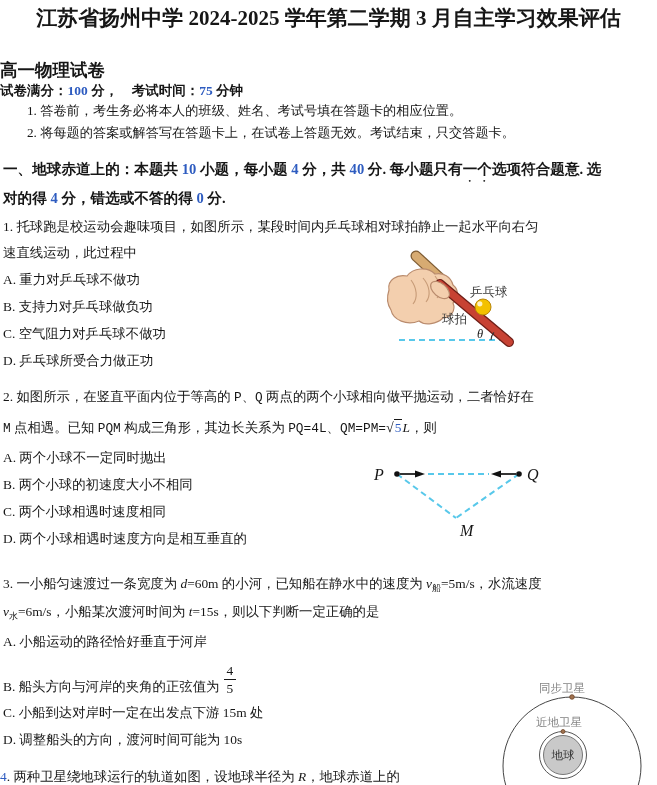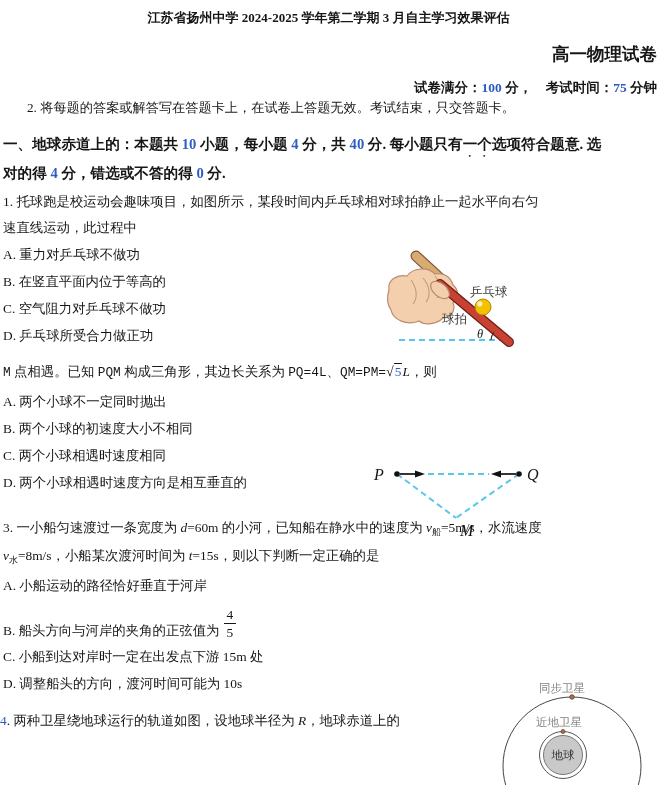--- a/index.html
+++ b/index.html
@@ -1,22 +1,22 @@
 <!DOCTYPE html>
 <html><head>
 <meta charset="utf-8">
 <style>
   html,body{margin:0;padding:0;background:#ffffff;}
   .page{
     position:relative;width:657px;height:785px;overflow:hidden;background:#ffffff;
     font-family:"Liberation Serif","DejaVu Serif",serif;color:#161616;
   }
-  .title{text-align:center;font-weight:bold;font-size:13px;line-height:24px;margin-top:6px;white-space:nowrap;}
-  .subtitle{text-align:right;font-weight:bold;font-size:17.5px;line-height:24px;margin-top:12px;}
-  .meta{text-align:right;font-weight:bold;font-size:13.5px;line-height:18px;margin-top:13px;white-space:pre;}
+  .title{text-align:center;font-weight:bold;font-size:21px;line-height:24px;margin-top:6px;white-space:nowrap;}
+  .subtitle{text-align:left;font-weight:bold;font-size:17.5px;line-height:24px;margin-top:28px;}
+  .meta{text-align:left;font-weight:bold;font-size:13.5px;line-height:18px;white-space:pre;}
   .notice-h{font-weight:bold;font-size:13.5px;line-height:20px;margin:3px 0 0 3px;}
   .notice-item{font-size:13.2px;line-height:22px;margin-left:27px;white-space:pre;}
   .sec{font-weight:bold;font-size:14.6px;line-height:26px;margin:12px 0 0 3px;}
   .sec .ln{white-space:pre;}
   .q{margin-left:3px;font-size:13.4px;}
   .q .ln{white-space:pre;}
   .q1{margin-top:3px}.q1 .ln{line-height:26px}
   .q2{margin-top:8px}.q2 .ln{line-height:30px}
   .q3{margin-top:20px}.q3 .ln{line-height:23px}
   .q4{margin-top:12px;font-size:13.4px;line-height:24px;white-space:pre;}
@@ -45,47 +45,49 @@
 </head>
 <body>
 
 <div class="page">
 
   <div class="title">江苏省扬州中学 2024-2025 学年第二学期 3 月自主学习效果评估</div>
   <div class="subtitle">高一物理试卷</div>
 
   <div class="meta"><span>试卷满分：</span><span class="num">100</span><span> 分，　考试时间：</span><span class="num">75</span><span> 分钟</span></div>
 
+  <div class="notice-item">1. 答卷前，考生务必将本人的班级、姓名、考试号填在答题卡的相应位置。</div>
   <div class="notice-item">2. 将每题的答案或解答写在答题卡上，在试卷上答题无效。考试结束，只交答题卡。</div>
 
   <div class="sec">
     <div class="ln"><span>一、地球赤道上的：本题共 </span><span class="num">10</span><span> 小题，每小题 </span><span class="num">4</span><span> 分，共 </span><span class="num">40</span><span> 分. 每小题只有</span><span class="emph">一个</span><span>选项符合题意. 选</span></div>
     <div class="ln"><span>对的得 </span><span class="num">4</span><span> 分，错选或不答的得 </span><span class="num">0</span><span> 分.</span></div>
   </div>
 
   <div class="q q1">
     <div class="ln">1. 托球跑是校运动会趣味项目，如图所示，某段时间内乒乓球相对球拍静止一起水平向右匀</div>
     <div class="ln">速直线运动，此过程中</div>
     <div class="opt">A. 重力对乒乓球不做功</div>
-    <div class="opt">B. 在竖直平面内位于等高的</div>
+    <div class="opt">B. 支持力对乒乓球做负功</div>
     <div class="opt">C. 空气阻力对乒乓球不做功</div>
     <div class="opt">D. 乒乓球所受合力做正功</div>
   </div>
 
   <div class="q q2">
+    <div class="ln"><span>2. 如图所示，在竖直平面内位于等高的 </span><span class="mono">P</span><span>、</span><span class="mono">Q</span><span> 两点的两个小球相向做平抛运动，二者恰好在</span></div>
     <div class="ln"><span class="mono">M</span><span> 点相遇。已知 </span><span class="mono">PQM</span><span> 构成三角形，其边长关系为 </span><span class="mono">PQ=4L</span><span>、</span><span class="mono">QM=PM=</span><span class="sqrt"><span class="rad">√</span><span class="radicand num">5</span></span><span class="it">L</span><span>，则</span></div>
     <div class="opt">A. 两个小球不一定同时抛出</div>
     <div class="opt">B. 两个小球的初速度大小不相同</div>
     <div class="opt">C. 两个小球相遇时速度相同</div>
     <div class="opt">D. 两个小球相遇时速度方向是相互垂直的</div>
   </div>
 
   <div class="q q3">
     <div class="ln"><span>3. 一小船匀速渡过一条宽度为 </span><span class="it">d</span><span>=60m 的小河，已知船在静水中的速度为 </span><span class="it">v</span><sub class="vs">船</sub><span>=5m/s，水流速度</span></div>
-    <div class="ln"><span class="it">v</span><sub class="vs">水</sub><span>=8m/s，小船某次渡河时间为 </span><span class="it">t</span><span>=15s，则以下判断一定正确的是</span></div>
+    <div class="ln"><span class="it">v</span><sub class="vs">水</sub><span>=6m/s，小船某次渡河时间为 </span><span class="it">t</span><span>=15s，则以下判断一定正确的是</span></div>
     <div class="opt">A. 小船运动的路径恰好垂直于河岸</div>
     <div class="opt optB"><span>B. 船头方向与河岸的夹角的正弦值为</span><span class="frac"><span class="fr-n">4</span><span class="fr-d">5</span></span></div>
     <div class="opt">C. 小船到达对岸时一定在出发点下游 15m 处</div>
     <div class="opt">D. 调整船头的方向，渡河时间可能为 10s</div>
   </div>
 
   <div class="q4"><span class="num">4</span><span>. 两种卫星绕地球运行的轨道如图，设地球半径为 </span><span class="it">R</span><span>，地球赤道上的</span></div>
 
   <svg class="fig fig1" width="205" height="112" viewBox="0 0 205 112">
     <line x1="16" y1="96" x2="123" y2="96" stroke-width="2" stroke-dasharray="6,4" stroke="#58c8ea"></line>

